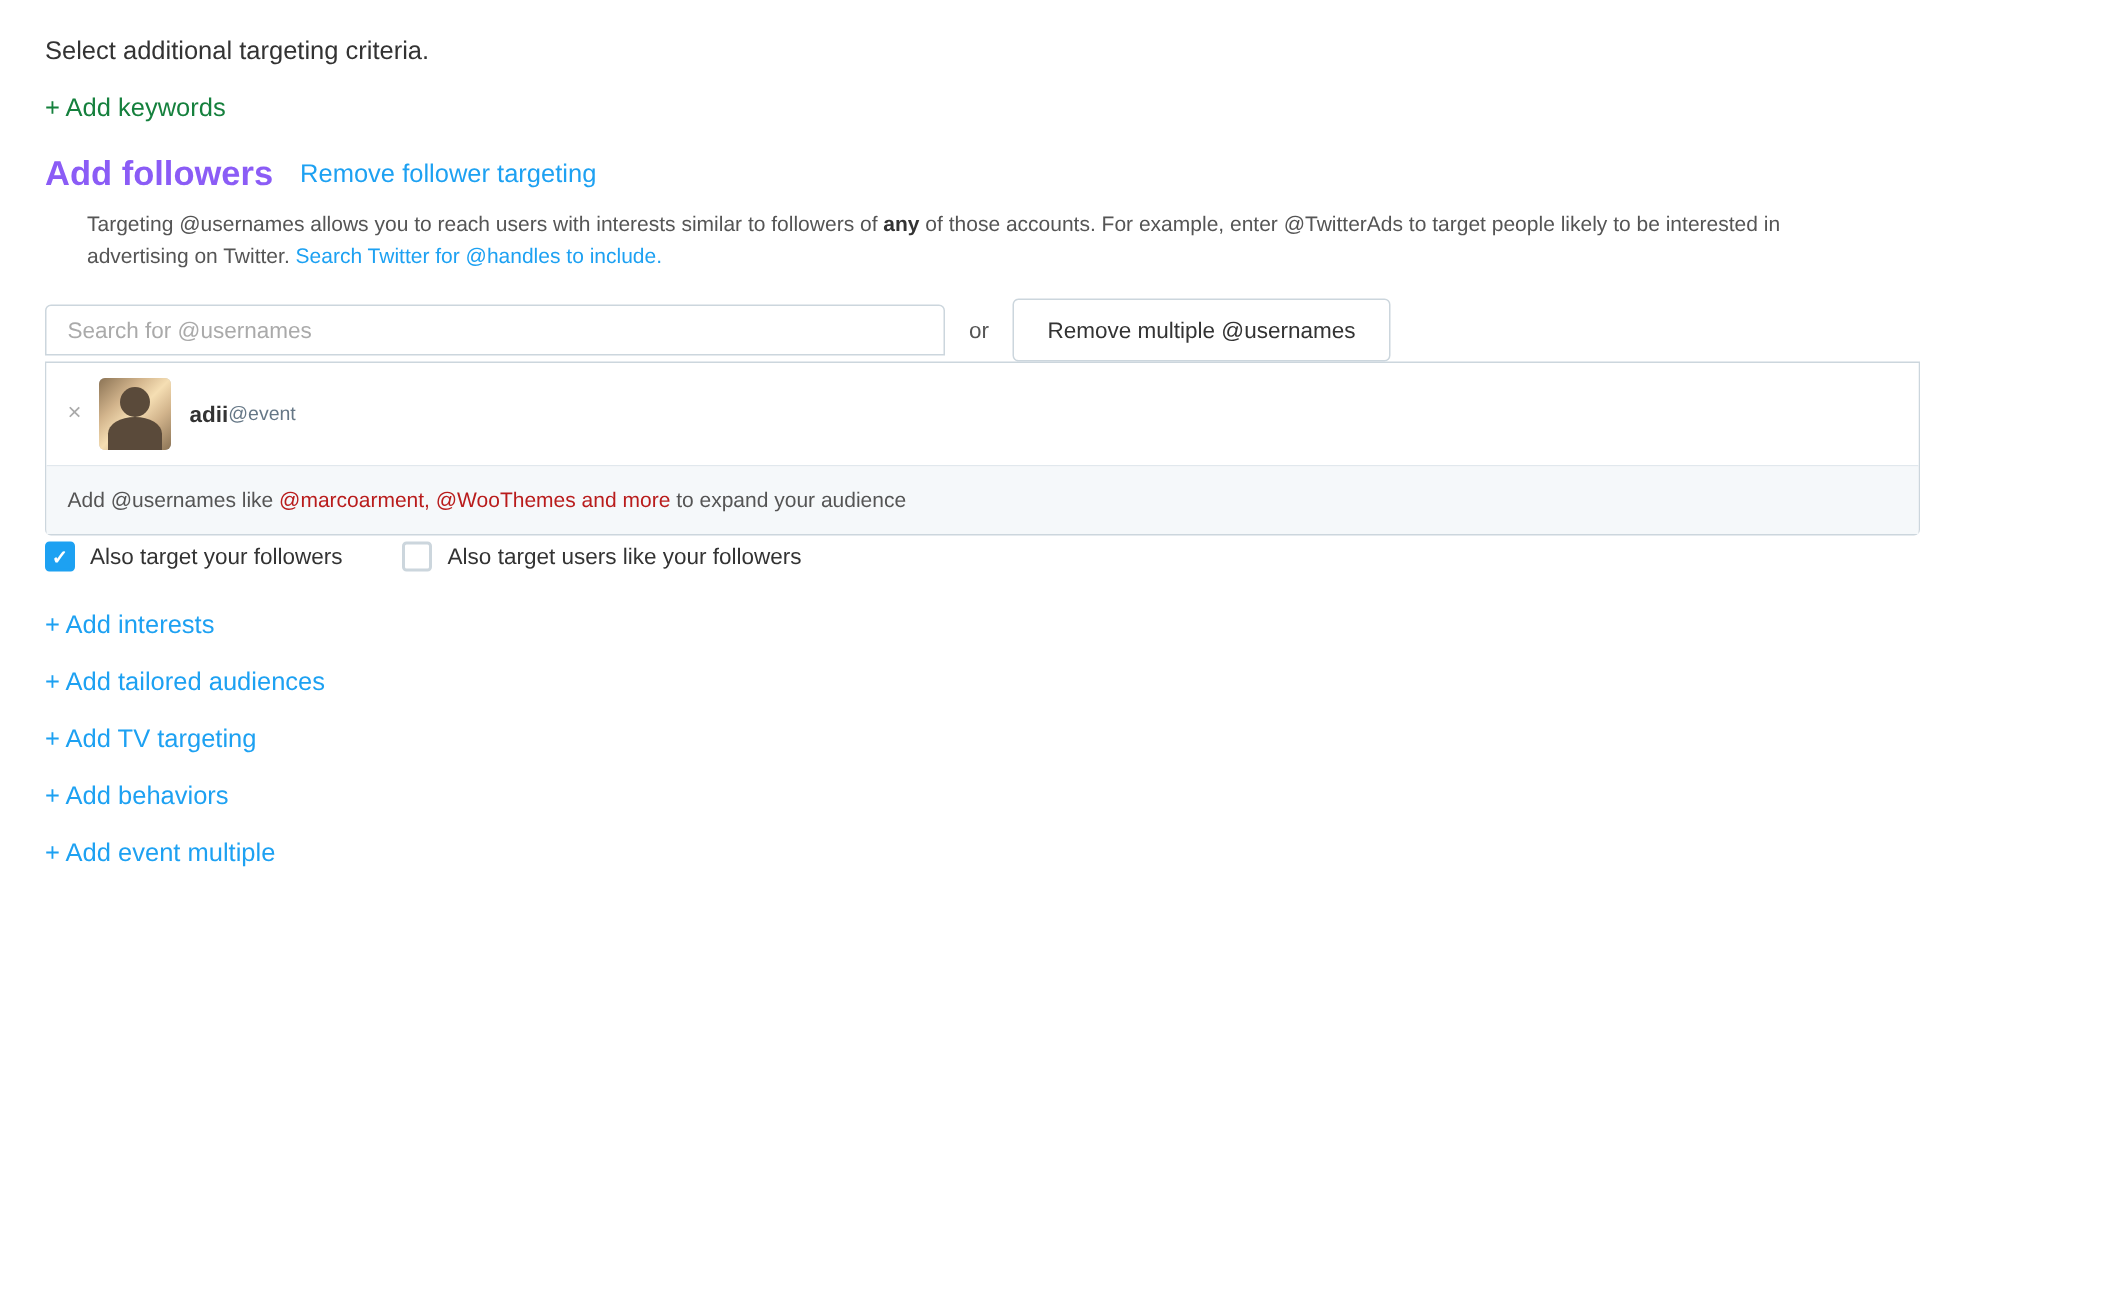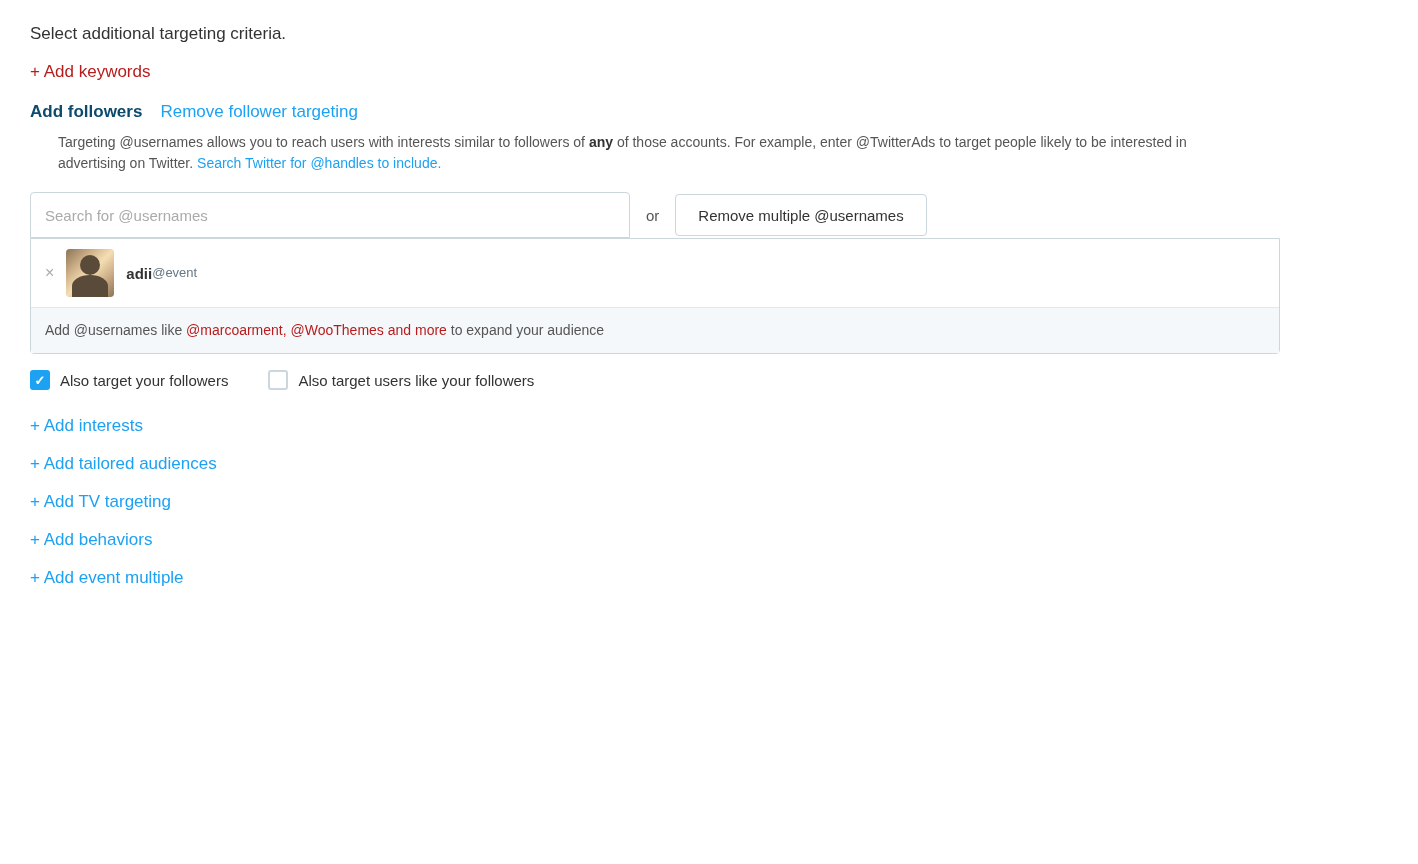--- a/index.html
+++ b/index.html
@@ -19,39 +19,39 @@
     }
 
     .page-title {
       font-size: 17px;
       color: #333;
       margin-bottom: 18px;
       font-weight: normal;
     }
 
     .add-link {
-      color: #b91c1c;
+      color: #15803d;
       text-decoration: none;
       font-size: 17px;
       cursor: pointer;
       display: inline-block;
       margin-bottom: 20px;
     }
 
     .section-header {
       display: flex;
       align-items: center;
       gap: 18px;
       margin-bottom: 10px;
     }
 
     .section-title {
-      font-size: 17px;
+      font-size: 23px;
       font-weight: bold;
-      color: #0c4a6e;
+      color: #8b5cf6;
     }
 
     .remove-link {
       color: #1da1f2;
       text-decoration: none;
       font-size: 17px;
       cursor: pointer;
     }
 
     .description {
@@ -185,21 +185,21 @@
 
     .suggestion-row a {
       color: #b91c1c;
       text-decoration: none;
     }
 
     .checkboxes-row {
       display: flex;
       align-items: center;
       gap: 40px;
-      margin-top: 16px;
+      margin-top: 4px;
       margin-bottom: 26px;
     }
 
     .checkbox-item {
       display: flex;
       align-items: center;
       gap: 10px;
       font-size: 15px;
       color: #333;
       cursor: pointer;
@@ -256,21 +256,21 @@
       align-items: center;
       gap: 16px;
     }
 
     .search-input-wrapper {
       flex: 0 0 600px;
     }
 
     .search-input-full {
       width: 100%;
-      height: 46px;
+      height: 34px;
       border: 1px solid #ccd6dd;
       border-top-left-radius: 4px;
       border-top-right-radius: 0;
       border-bottom: 1px solid #ccd6dd;
       padding: 0 14px;
       font-size: 15px;
       color: #aaa;
       outline: none;
       background: #fff;
       border-radius: 4px 4px 0 0;

